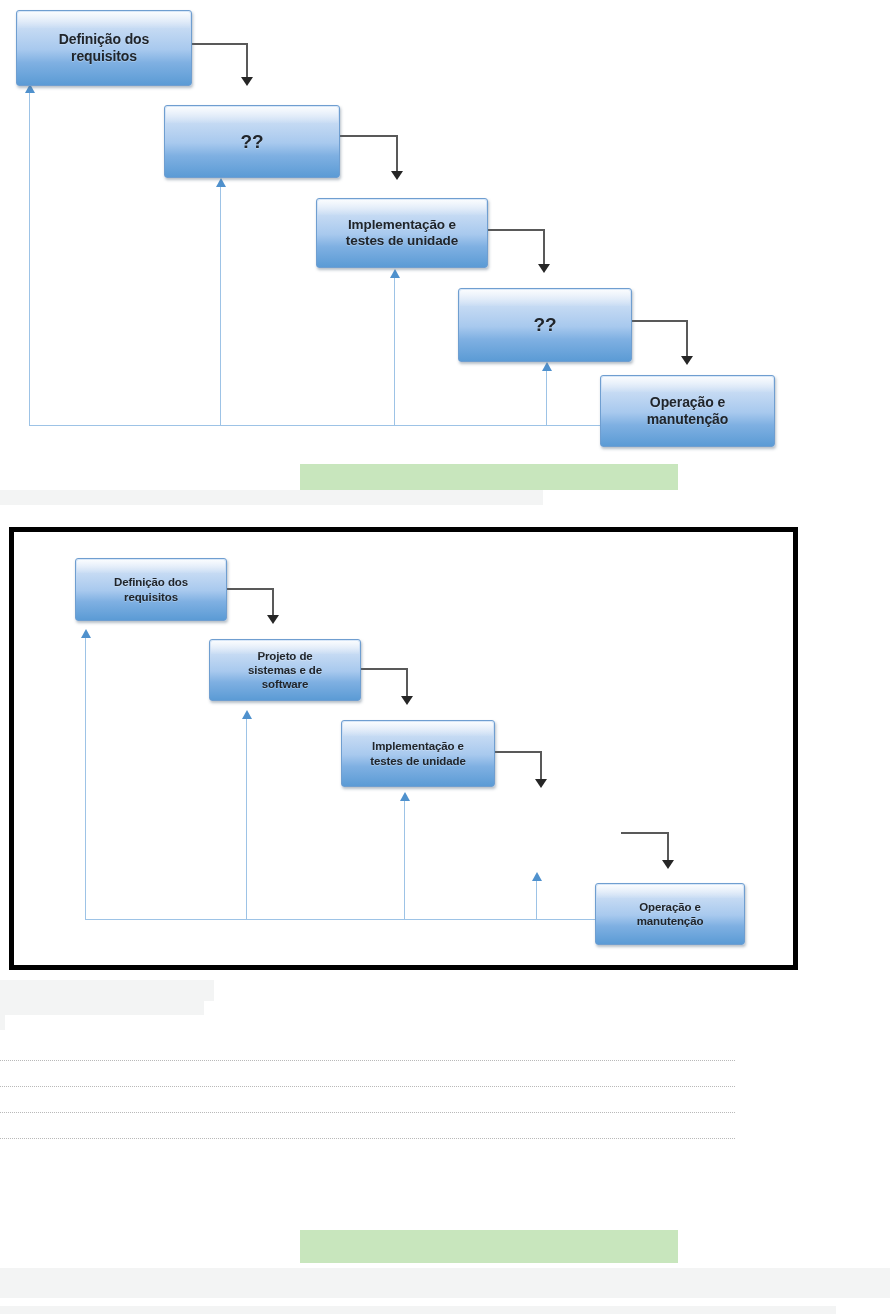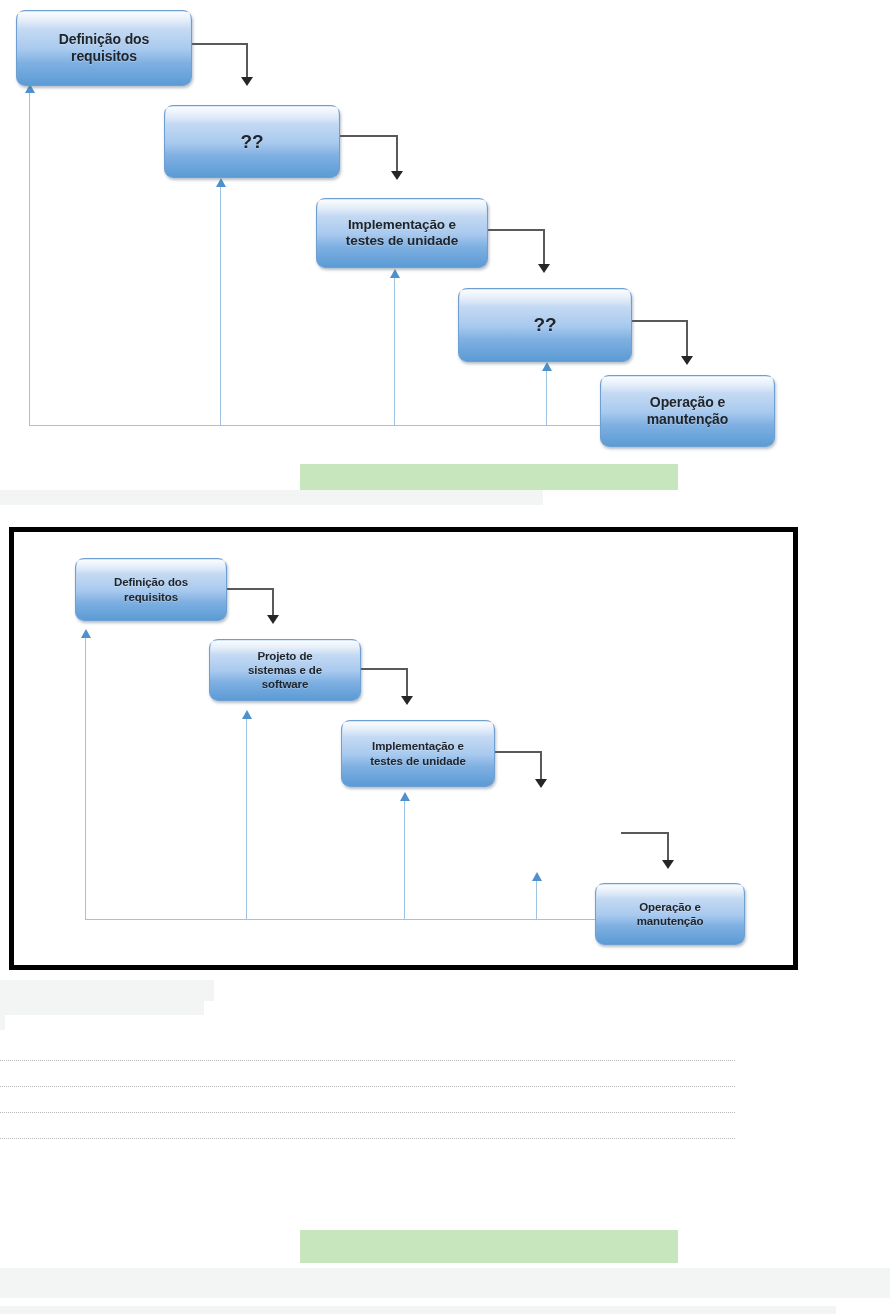--- a/index.html
+++ b/index.html
@@ -18,21 +18,21 @@
   }
 
   
   .abs { position: absolute; }
 
   
   .wf-box {
     position: absolute;
     box-sizing: border-box;
     border: 1px solid #6f9ed0;
-    border-radius: 9px;
+    border-radius: 3px;
     background: linear-gradient(to bottom,
                 #d8e7f8 0%,
                 #cfe0f5 14%,
                 #a8c9ee 52%,
                 #7fb0e2 70%,
                 #5b9bd5 100%);
     box-shadow: 1px 2px 3px rgba(90,110,130,0.45);
     display: flex;
     align-items: center;
     justify-content: center;

